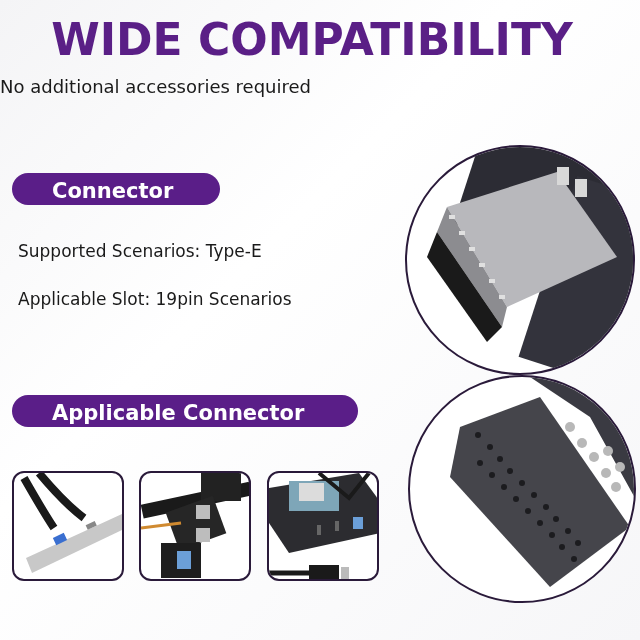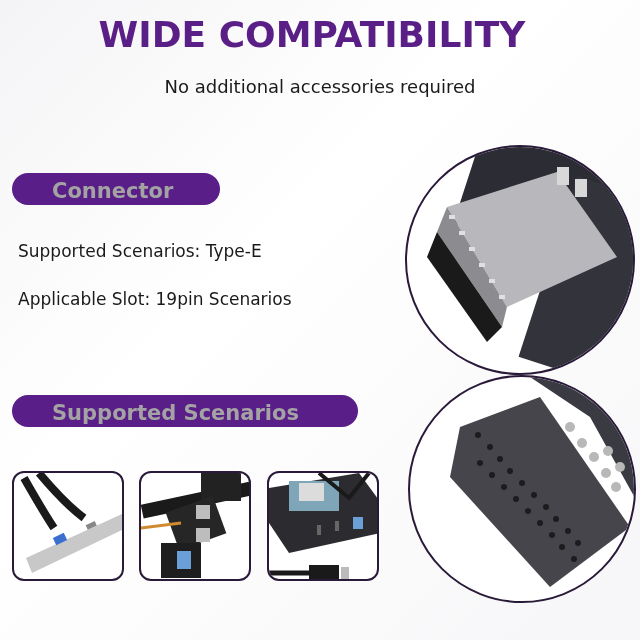--- a/index.html
+++ b/index.html
@@ -5,32 +5,32 @@
     * { box-sizing: border-box; margin: 0; padding: 0; }
     html, body { width: 640px; height: 640px; overflow: hidden; }
     body {
       background: linear-gradient(135deg, #f4f4f6 0%, #ffffff 40%, #f6f6f8 100%);
       font-family: "Liberation Sans", sans-serif;
       position: relative;
       color: #1a1a1a;
     }
     .title {
       position: absolute; top: 14px; left: 0; width: 624px;
-      text-align: center; font-size: 36px; font-weight: 900;
+      text-align: center; font-size: 44px; font-weight: 900;
       color: #5a1f86; letter-spacing: 0px;
       font-family: "DejaVu Sans", sans-serif;
     }
     .subtitle {
       position: absolute; top: 76px; left: 0; width: 640px;
-      text-align: center; font-size: 18px; color: #1a1a1a;
+      text-align: left; font-size: 18px; color: #1a1a1a;
       font-family: "DejaVu Sans", sans-serif;
     }
     .pill {
       position: absolute; height: 32px; border-radius: 18px;
-      background: #5a1e88; color: #a3a3a3;
+      background: #5a1e88; color: #ffffff;
       font-family: "DejaVu Sans", sans-serif; font-weight: 700;
       font-size: 21px; line-height: 36px; padding-left: 40px;
     }
     .pill.connector { top: 173px; left: 12px; width: 208px; }
     .pill.scenarios { top: 395px; left: 12px; width: 346px; }
     .spec {
       position: absolute; left: 18px; font-size: 17px; color: #1a1a1a;
       font-family: "DejaVu Sans", sans-serif;
     }
     .spec.s1 { top: 241px; }
@@ -53,21 +53,21 @@
 </head>
 <body>
 
 <div class="title">WIDE COMPATIBILITY</div>
 <div class="subtitle">No additional accessories required</div>
 
 <div class="pill connector">Connector</div>
 <div class="spec s1">Supported Scenarios: Type-E</div>
 <div class="spec s2">Applicable Slot: 19pin Scenarios</div>
 
-<div class="pill scenarios">Supported Scenarios</div>
+<div class="pill scenarios">Applicable Connector</div>
 
 <div class="circle c1">
   <svg width="230" height="230" viewBox="0 0 230 230">
     <rect x="60" y="-10" width="200" height="120" fill="#2c2c34" transform="rotate(18 160 50)"></rect>
     <rect x="140" y="40" width="100" height="190" fill="#33333c" transform="rotate(18 190 130)"></rect>
     <polygon points="40,60 150,25 210,110 100,160" fill="#b8b8bc"></polygon>
     <polygon points="40,60 100,160 95,180 30,85" fill="#8c8c90"></polygon>
     <polygon points="30,85 95,180 80,195 20,110" fill="#1a1a1a"></polygon>
     <g fill="#e0e0e0">
       <rect x="42" y="68" width="6" height="4"></rect>

